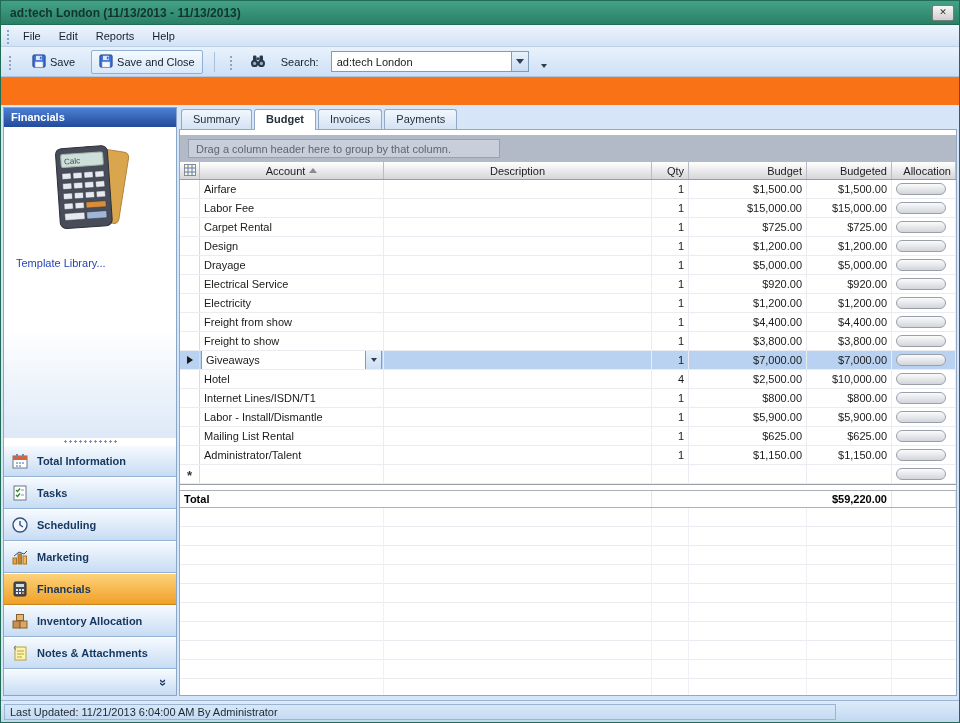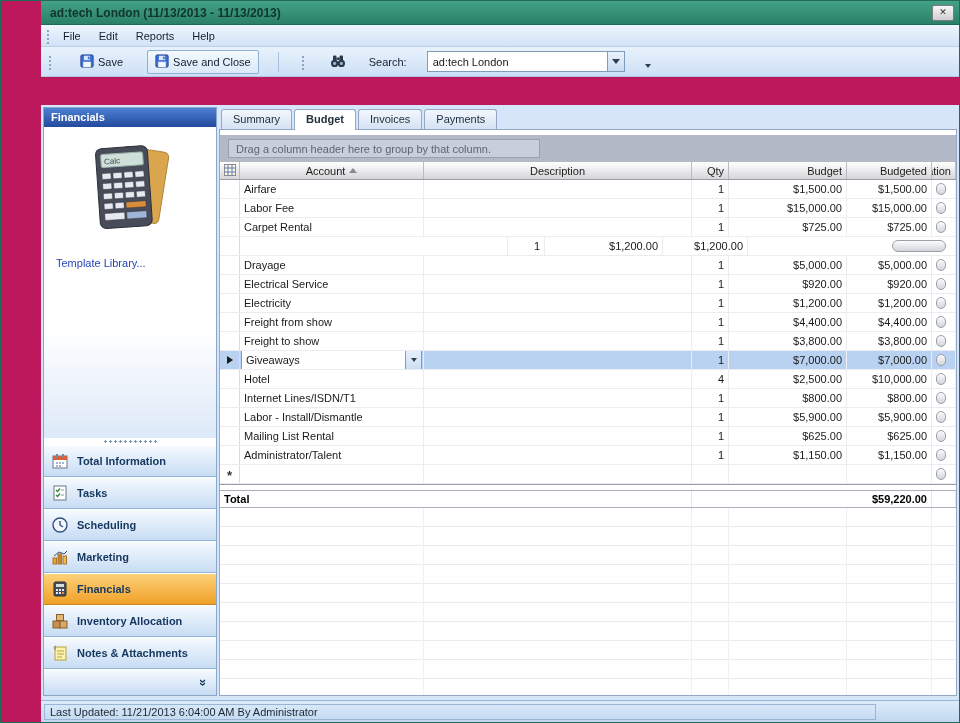--- a/index.html
+++ b/index.html
@@ -1,32 +1,32 @@
 <!DOCTYPE html>
 <html><head>
 <meta charset="utf-8">
 <style>
   * { margin:0; padding:0; box-sizing:border-box; }
   html,body { width:960px; height:723px; overflow:hidden; }
   body { font-family:"Liberation Sans", sans-serif; font-size:11px; color:#1a1a1a; background:#cfd8e6; }
 
-  .window { width:960px; height:723px; display:flex; flex-direction:column; border:1px solid #1f6b54; background:#be185d;padding-left:40px; }
+  .window { width:960px; height:723px; display:flex; flex-direction:column; border:1px solid #1f6b54; background:#f97316; }
 
   
   .titlebar { height:24px; flex:0 0 24px; background:linear-gradient(#43a287,#2a8066); display:flex; align-items:center; padding:0 5px; border-bottom:1px solid #1f6b54; }
   .titlebar .title { flex:1; font-weight:bold; font-size:12px; color:#11352b; padding-left:4px; white-space:nowrap; }
   .close-btn { width:22px; height:16px; background:linear-gradient(#f7f7f7,#cfcfcf); border:1px solid #7c7c7c; border-radius:2px; font-size:9px; line-height:13px; text-align:center; color:#333; cursor:default; }
 
   
   .menubar { height:22px; flex:0 0 22px; background:linear-gradient(#eef5fd,#d2e2f6); display:flex; align-items:center; border-bottom:1px solid #bcd0e8; padding-left:2px; }
   .grip { width:5px; height:16px; margin:0 4px 0 2px; background-image:radial-gradient(#8ba4c4 1px, transparent 1.2px); background-size:4px 4px; background-position:1px 1px; }
   .menu-item { padding:3px 9px; color:#15202e; }
 
   
-  .toolbar { height:30px; flex:0 0 30px; background:linear-gradient(#e9f2fc,#cde0f6); display:flex; align-items:center; border-bottom:1px solid #aec6e2; padding:0 4px; gap:16px; }
+  .toolbar { height:30px; flex:0 0 30px; background:linear-gradient(#e9f2fc,#cde0f6); display:flex; align-items:center; border-bottom:1px solid #aec6e2; padding:0 4px; gap:8px; }
   .tb-btn { display:flex; align-items:center; gap:4px; padding:3px 7px; border:1px solid transparent; border-radius:2px; color:#15202e; }
   .tb-btn.raised { border-color:#8fafd4; background:linear-gradient(#f4f9fe,#d9e8f9); }
   .tb-sep { width:1px; height:20px; background:#a9c0dd; margin:0 3px; }
   .search-label { margin:0 4px 0 2px; color:#15202e; }
   .search-combo { width:198px; height:21px; background:#fff; border:1px solid #7f9db9; display:flex; align-items:center; }
   .search-combo .val { flex:1; padding:0 5px; white-space:nowrap; overflow:hidden; }
   .combo-drop { width:17px; height:100%; border-left:1px solid #7f9db9; background:linear-gradient(#eaf2fc,#c9dcf3); display:flex; align-items:center; justify-content:center; }
   .tri-down { width:0; height:0; border-left:4px solid transparent; border-right:4px solid transparent; border-top:5px solid #2c3e50; }
   .tb-overflow { width:15px; height:22px; display:flex; align-items:flex-end; justify-content:center; padding-bottom:4px; border:1px solid transparent; }
   .tb-overflow .tri-down { border-left-width:3px; border-right-width:3px; border-top-width:4px; }
@@ -364,20 +364,21 @@
               <div class="gcell w-desc"></div>
               <div class="gcell w-qty r">1</div>
               <div class="gcell w-budget r">$725.00</div>
               <div class="gcell w-budgeted r">$725.00</div>
               <div class="gcell w-alloc r">
                 <div class="alloc-bar"></div>
               </div>
             </div>
             <div class="grid-row">
               <div class="ind-cell w-ind"></div>
+              <div class="gcell w-acc">Design</div>
               <div class="gcell w-desc"></div>
               <div class="gcell w-qty r">1</div>
               <div class="gcell w-budget r">$1,200.00</div>
               <div class="gcell w-budgeted r">$1,200.00</div>
               <div class="gcell w-alloc r">
                 <div class="alloc-bar"></div>
               </div>
             </div>
             <div class="grid-row">
               <div class="ind-cell w-ind"></div>

